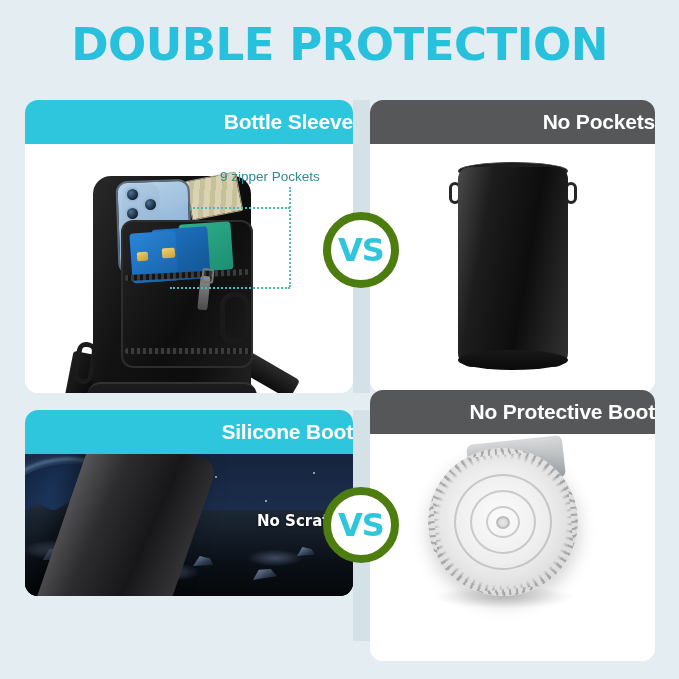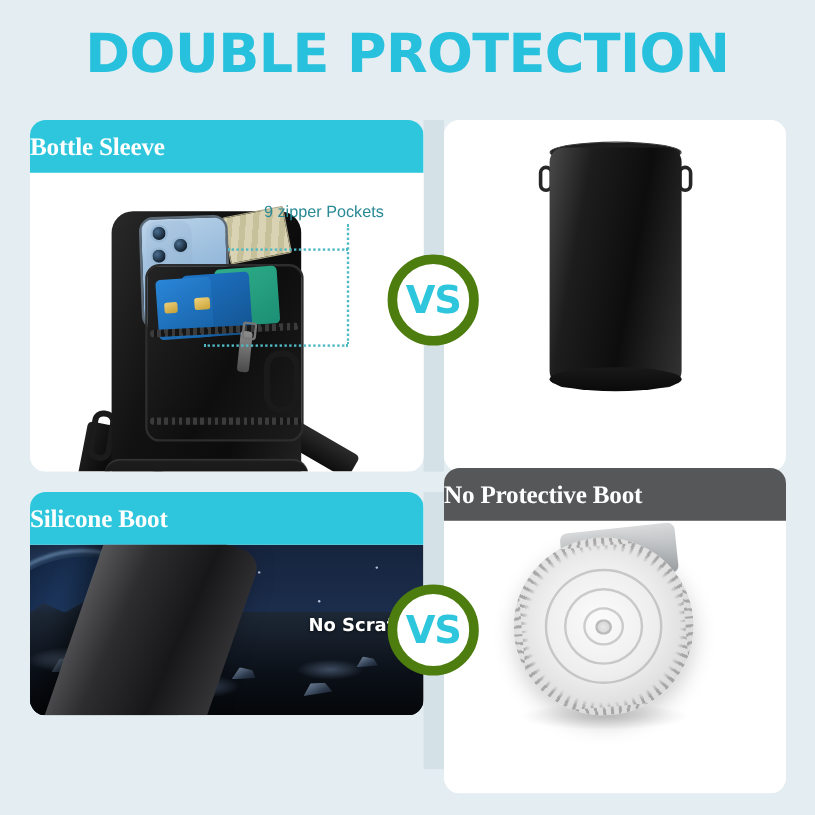--- a/index.html
+++ b/index.html
@@ -40,25 +40,25 @@
   .panel {
     position: absolute;
     background: #ffffff;
     border-radius: 13px;
     overflow: hidden;
     z-index: 2;
   }
   .panel-header {
     height: 44px;
     line-height: 44px;
-    text-align: left;
+    text-align: right;
     color: #ffffff;
     font-size: 21px;
     font-weight: 700;
-    font-family: Liberation Serif, serif;
+    font-family: Liberation Sans, sans-serif;
     letter-spacing: -0.2px;
   }
   .hdr-cyan { background: #2dc6dc; }
   .hdr-gray { background: #555759; }
 
   .panel-body { position: relative; width: 100%; height: calc(100% - 44px); overflow: hidden; }
 
   
   #p-tl { left: 25px;  top: 100px; width: 328px; height: 293px; }
   #p-tr { left: 370px; top: 100px; width: 285px; height: 293px; }
@@ -438,20 +438,21 @@
     </div>
   </div>
 </div>
 
 <div class="ann-text">9 zipper Pockets</div>
 <div class="dotline-h" id="dl1"></div>
 <div class="dotline-h" id="dl2"></div>
 <div class="dotline-v" id="dlv"></div>
 
 <div class="panel" id="p-tr">
+  <div class="panel-header hdr-gray">No Pockets</div>
   <div class="panel-body">
     <div class="plain-scene">
       <div class="plain-loop l"></div>
       <div class="plain-loop r"></div>
       <div class="plain-top"></div>
       <div class="plain-body"></div>
       <div class="plain-bottom"></div>
     </div>
   </div>
 </div>

